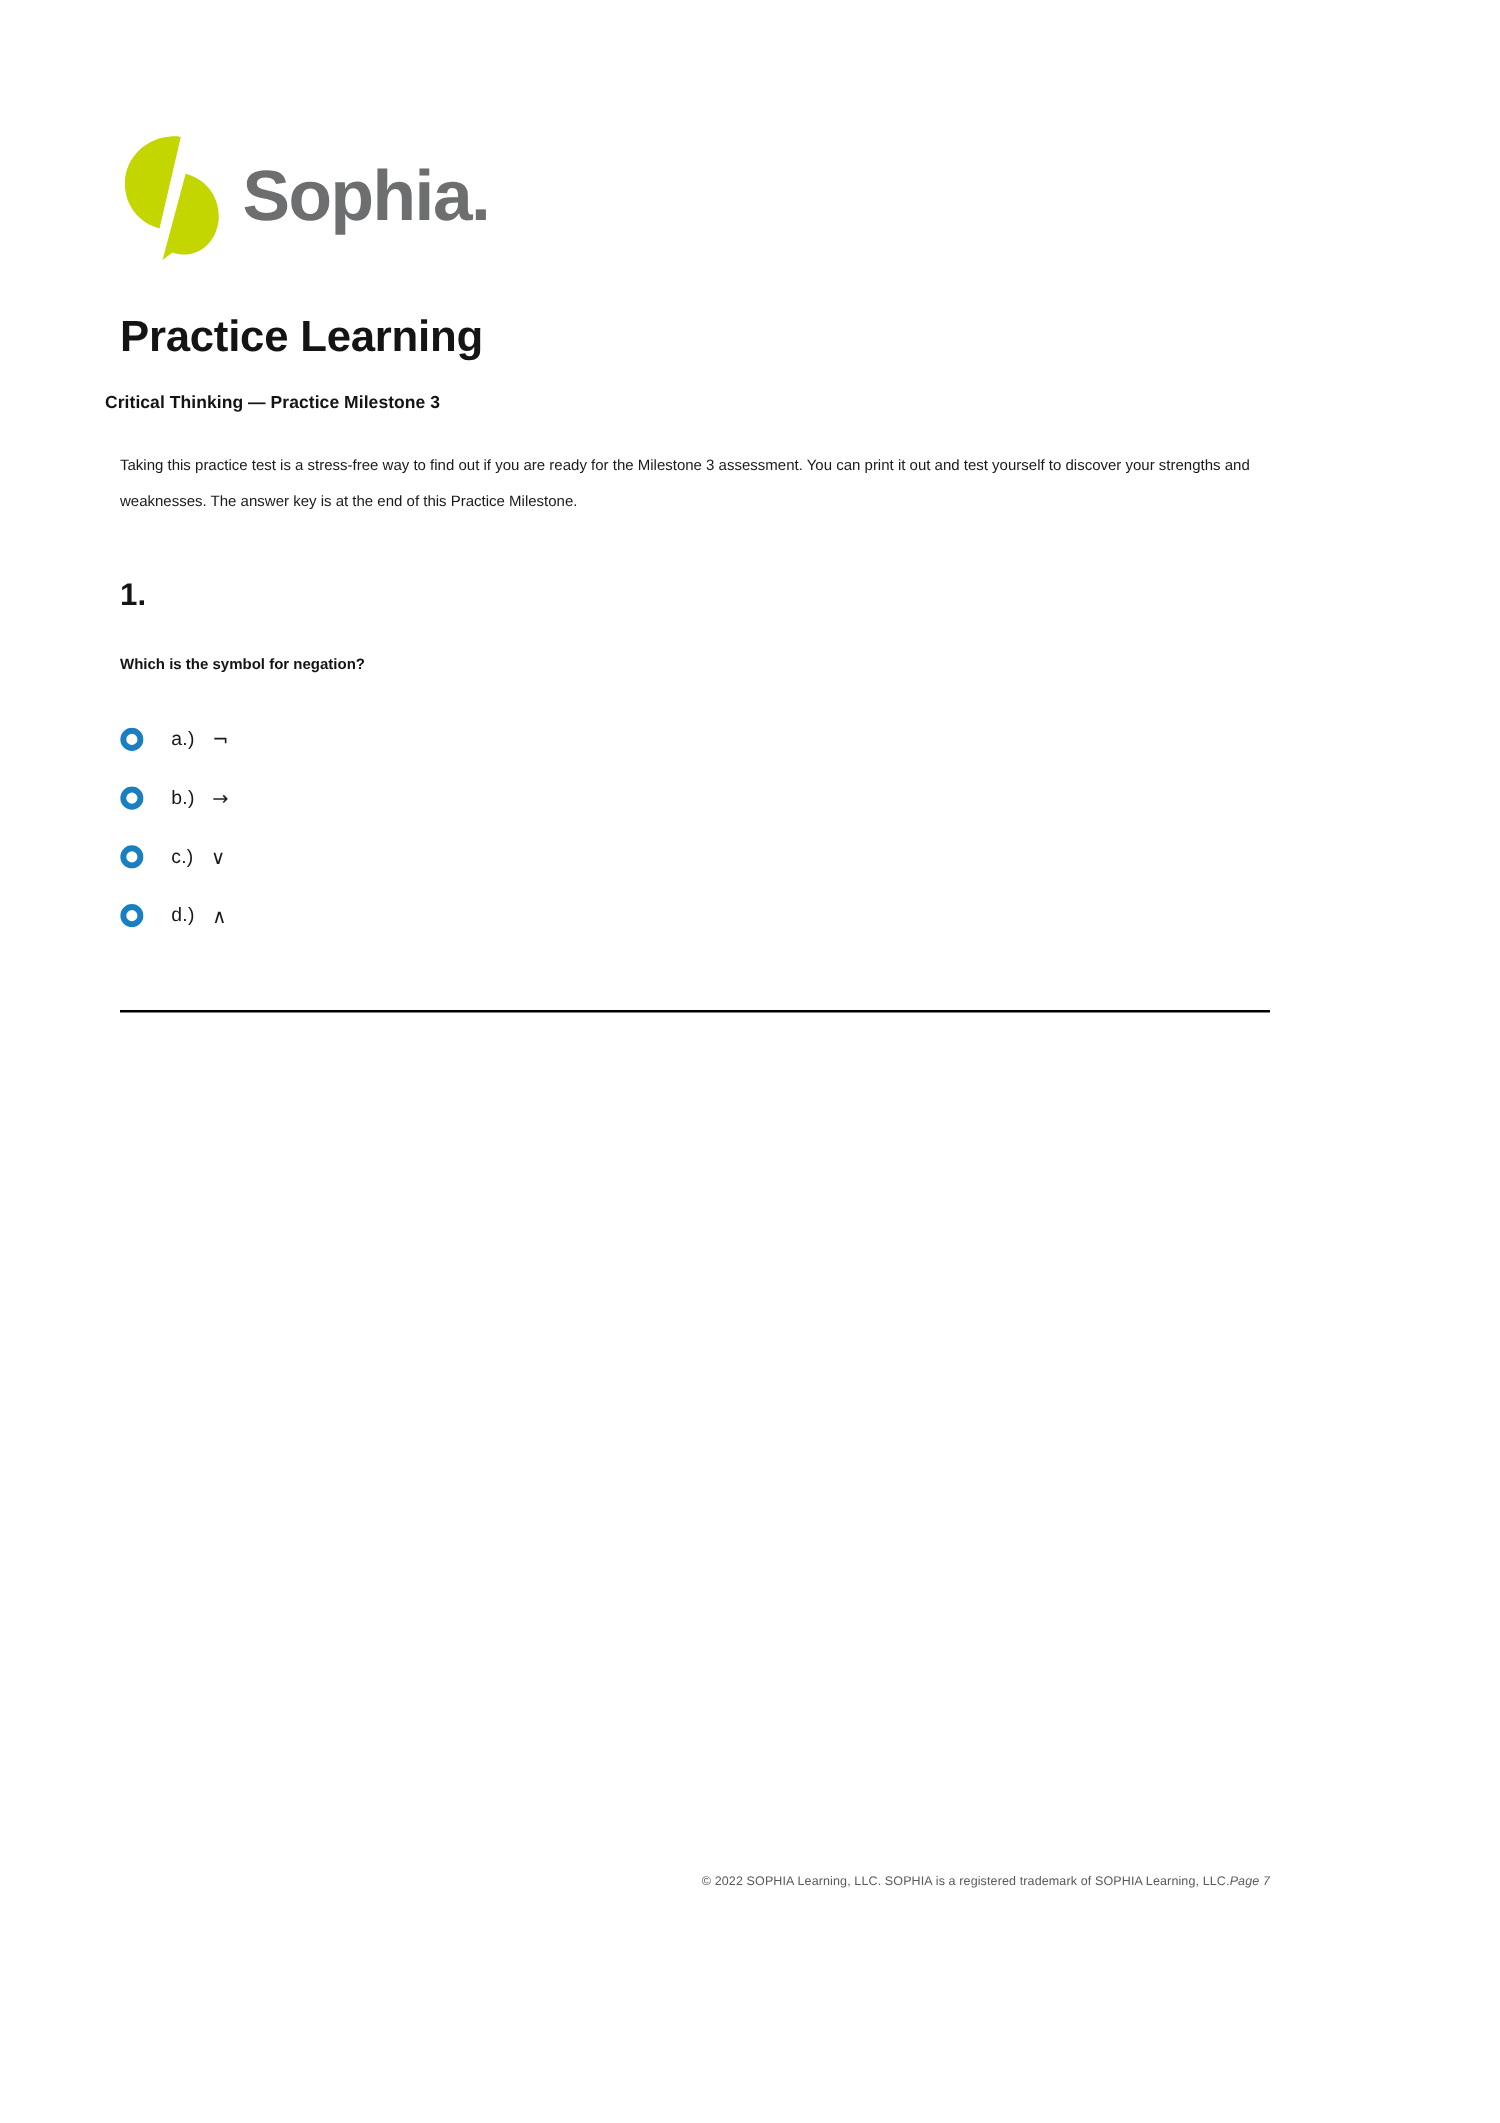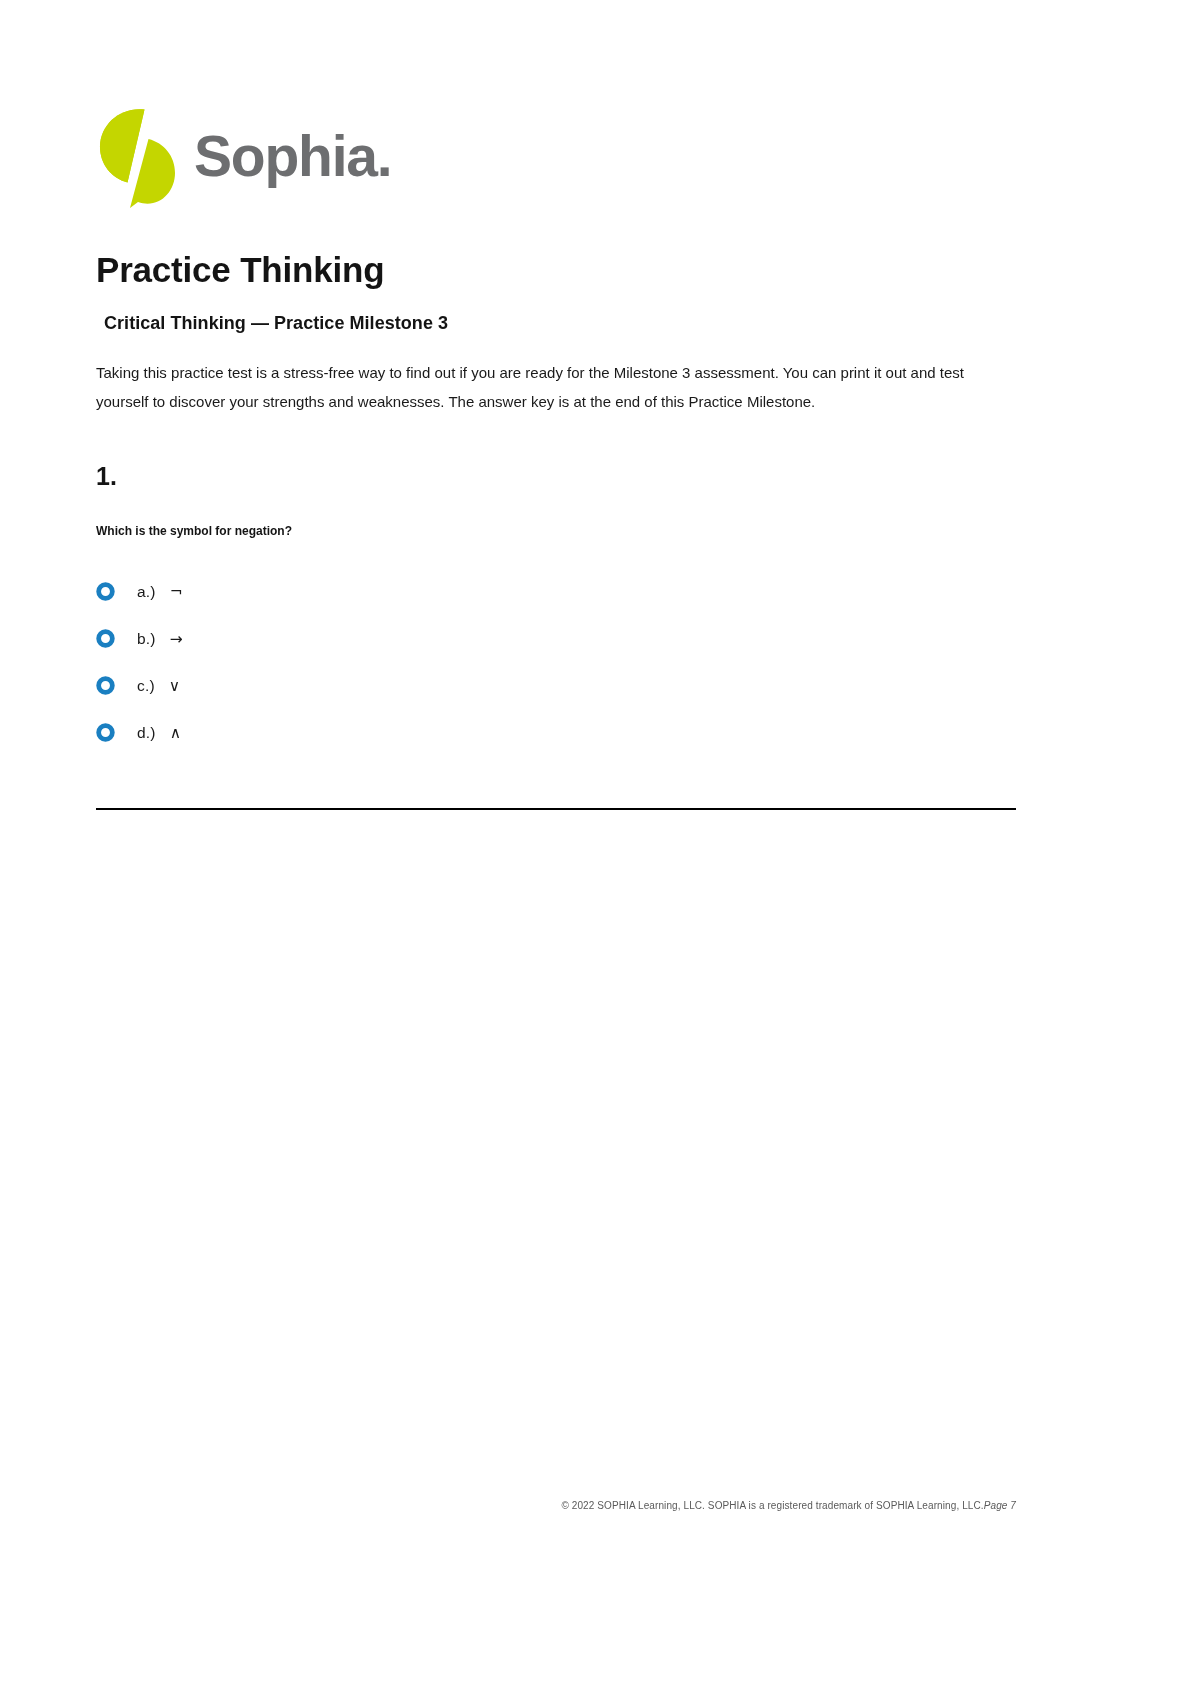--- a/index.html
+++ b/index.html
@@ -49,34 +49,34 @@
     top: 234px;
     font-size: 35px;
     font-weight: 700;
     letter-spacing: -0.2px;
     color: #141414;
     line-height: 1.15;
     margin: 0;
   }
   .doc-subtitle {
     position: absolute;
-    left: 104px;
+    left: 84px;
     top: 297px;
-    font-size: 18px;
+    font-size: 14px;
     font-weight: 700;
     color: #141414;
     letter-spacing: 0.05px;
     margin: 0;
   }
   .intro {
     position: absolute;
     left: 96px;
     top: 342px;
     width: 910px;
-    font-size: 15px;
+    font-size: 12px;
     font-weight: 400;
     line-height: 29px;
     color: #1a1a1a;
     margin: 0;
     text-align: left;
   }
 
   
   .q-number {
     position: absolute;
@@ -171,21 +171,21 @@
     <svg class="logo-mark" viewBox="0 0 82 108" aria-hidden="true">
       <path d="M48.5 4.5 C25 1.5 4 19 4 41.5 C4 59 15 73 31.5 77.5 L48.5 4.5 Z" fill="#c4d600"></path>
       <path d="M42 97 C62 104 79 88 79 68 C79 51 68 38 52.5 34 L34 103 Z" fill="#c4d600"></path>
       <path d="M48.5 4.5 C25 1.5 4 19 4 41.5 C4 59 15 73 31.5 77.5 Z" fill="#c4d600"></path>
     </svg>
     <svg class="logo-word" width="300" height="62" viewBox="0 0 300 62">
       <text x="0" y="48" font-family="'Liberation Sans', sans-serif" font-size="57" font-weight="700" fill="#6d6e70" letter-spacing="-1.2">Sophia.</text>
     </svg>
   </div>
 
-  <h1 class="doc-title">Practice Thinking</h1>
+  <h1 class="doc-title">Practice Learning</h1>
 
   <h2 class="doc-subtitle">Critical Thinking — Practice Milestone 3</h2>
 
   <p class="intro">Taking this practice test is a stress-free way to find out if you are ready for the Milestone 3 assessment. You can print it out and test yourself to discover your strengths and weaknesses. The answer key is at the end of this Practice Milestone.</p>
 
   <div class="q-number">1.</div>
 
   <div class="q-text">Which is the symbol for negation?</div>
 
   <ul class="options">

